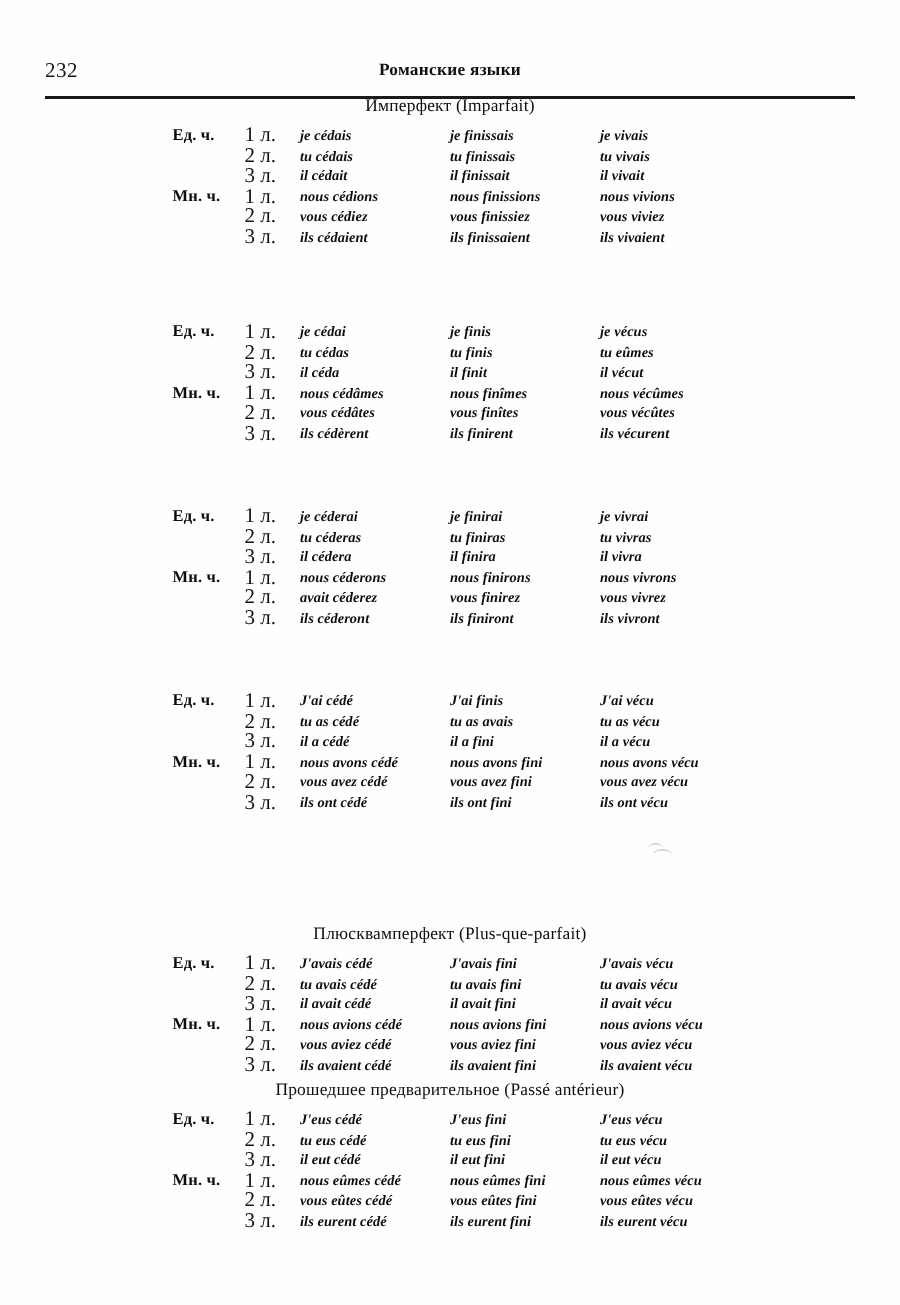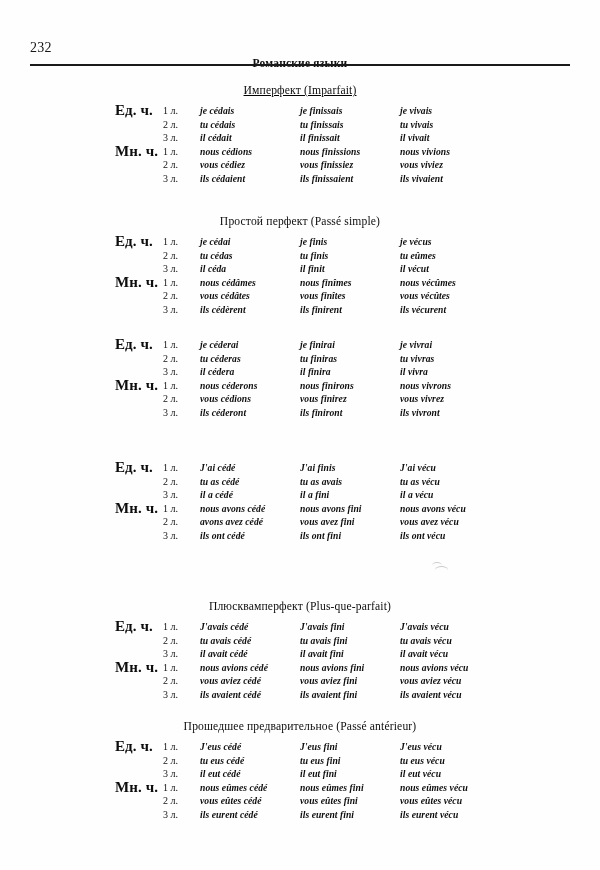--- a/index.html
+++ b/index.html
@@ -42,21 +42,20 @@
   .head-title {
     position: absolute;
     left: 0;
     top: 1px;
     width: 600px;
     text-align: center;
     font-size: 11.5px;
     font-weight: bold;
     letter-spacing: 0.2px;
     color: #111111;
-    margin-top: 16px;
   }
   .head-rule {
     position: absolute;
     left: 30px;
     top: 24px;
     width: 540px;
     height: 1.6px;
     background: #1a1a1a;
   }
 
@@ -83,30 +82,30 @@
   .row {
     position: relative;
     height: 13.6px;
     line-height: 13.6px;
     white-space: nowrap;
   }
   .num-label {
     position: absolute;
     left: 115px;
     top: 0;
-    font-size: 15px;
+    font-size: 11px;
     font-weight: bold;
     letter-spacing: 0.1px;
     color: #0d0d0d;
   }
   .person {
     position: absolute;
     left: 163px;
     top: 0;
-    font-size: 10px;
+    font-size: 14px;
     color: #121212;
   }
   .form {
     position: absolute;
     top: 0;
     font-style: italic;
     font-weight: bold;
     font-size: 9.6px;
     letter-spacing: 0.05px;
     color: #0d0d0d;
@@ -129,21 +128,21 @@
 
 <div class="page">
 
   <div class="running-head">
     <div class="folio">232</div>
     <div class="head-title">Романские языки</div>
     <div class="head-rule"></div>
   </div>
 
   <div id="sections-host">
-      <div class="block" style="top: 84px; text-decoration: underline;">
+      <div class="block" style="top: 64px;">
         <div class="block-title">Имперфект (Imparfait)</div>
         <div class="table">
           <div class="row">
             <span class="num-label">Ед. ч.</span>
             <span class="person">1 л.</span>
             <span class="form c0">je cédais</span>
             <span class="form c1">je finissais</span>
             <span class="form c2">je vivais</span>
           </div>
           <div class="row">
@@ -177,21 +176,20 @@
           <div class="row">
             <span class="num-label"></span>
             <span class="person">3 л.</span>
             <span class="form c0">ils cédaient</span>
             <span class="form c1">ils finissaient</span>
             <span class="form c2">ils vivaient</span>
           </div>
         </div>
       </div>
       <div class="block" style="top: 215px;">
-        <div class="block-title">Простой перфект (Passé simple)</div>
         <div class="table">
           <div class="row">
             <span class="num-label">Ед. ч.</span>
             <span class="person">1 л.</span>
             <span class="form c0">je cédai</span>
             <span class="form c1">je finis</span>
             <span class="form c2">je vécus</span>
           </div>
           <div class="row">
             <span class="num-label"></span>
@@ -256,21 +254,21 @@
           <div class="row">
             <span class="num-label">Мн. ч.</span>
             <span class="person">1 л.</span>
             <span class="form c0">nous céderons</span>
             <span class="form c1">nous finirons</span>
             <span class="form c2">nous vivrons</span>
           </div>
           <div class="row">
             <span class="num-label"></span>
             <span class="person">2 л.</span>
-            <span class="form c0">vous cédions</span>
+            <span class="form c0">avait céderez</span>
             <span class="form c1">vous finirez</span>
             <span class="form c2">vous vivrez</span>
           </div>
           <div class="row">
             <span class="num-label"></span>
             <span class="person">3 л.</span>
             <span class="form c0">ils céderont</span>
             <span class="form c1">ils finiront</span>
             <span class="form c2">ils vivront</span>
           </div>
@@ -302,34 +300,34 @@
           <div class="row">
             <span class="num-label">Мн. ч.</span>
             <span class="person">1 л.</span>
             <span class="form c0">nous avons cédé</span>
             <span class="form c1">nous avons fini</span>
             <span class="form c2">nous avons vécu</span>
           </div>
           <div class="row">
             <span class="num-label"></span>
             <span class="person">2 л.</span>
-            <span class="form c0">avons avez cédé</span>
+            <span class="form c0">vous avez cédé</span>
             <span class="form c1">vous avez fini</span>
             <span class="form c2">vous avez vécu</span>
           </div>
           <div class="row">
             <span class="num-label"></span>
             <span class="person">3 л.</span>
             <span class="form c0">ils ont cédé</span>
             <span class="form c1">ils ont fini</span>
             <span class="form c2">ils ont vécu</span>
           </div>
         </div>
       </div>
-      <div class="block" style="top: 600px;">
+      <div class="block" style="top: 616px;">
         <div class="block-title">Плюсквамперфект (Plus-que-parfait)</div>
         <div class="table">
           <div class="row">
             <span class="num-label">Ед. ч.</span>
             <span class="person">1 л.</span>
             <span class="form c0">J'avais cédé</span>
             <span class="form c1">J'avais fini</span>
             <span class="form c2">J'avais vécu</span>
           </div>
           <div class="row">

